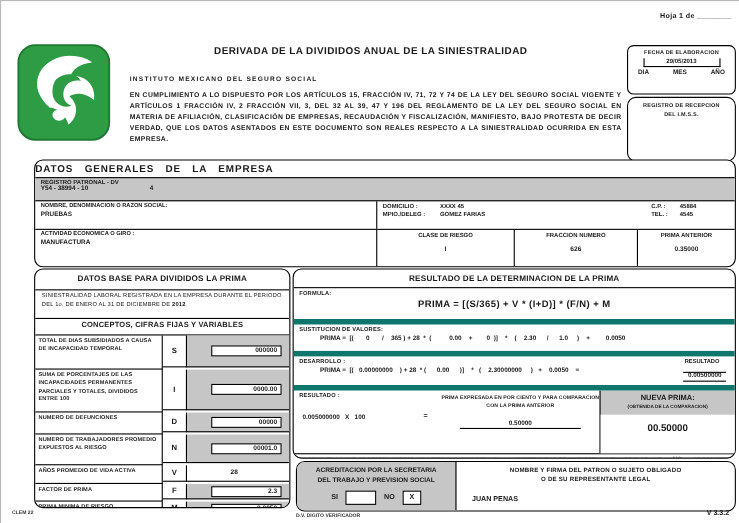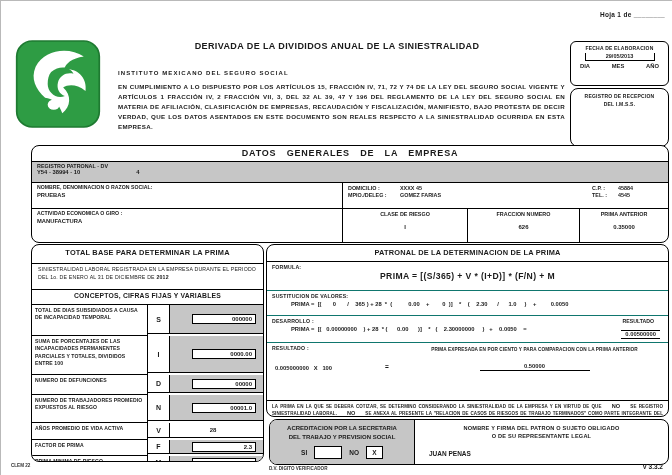--- a/index.html
+++ b/index.html
@@ -21,21 +21,21 @@
   .fechabox{top:40px;left:569px;width:97px;height:43px;border-radius:6px;}
   .fechabox .t{font-size:5px;font-weight:bold;text-align:center;margin-top:3px;letter-spacing:.2px;}
   .datefield{border-left:1px solid #000;border-right:1px solid #000;border-bottom:1px solid #000;
              width:68px;margin:2px auto 0;font-size:5.5px;font-weight:bold;text-align:center;padding-bottom:1px;}
   .dma{display:flex;justify-content:space-between;padding:2px 9px 0;font-size:5.8px;font-weight:bold;}
   .recepbox{top:87px;left:569px;width:97px;height:57px;border-radius:8px;}
   .recepbox .t{font-size:5px;font-weight:bold;text-align:center;margin-top:4px;line-height:1.5;letter-spacing:.2px;}
 
   
   .dg{top:144px;left:30px;width:636px;height:96px;border-radius:8px;overflow:hidden;}
-  .dg-title{font-size:9px;font-weight:bold;text-align:center;word-spacing:7px;letter-spacing:.8px;padding-top:2px;height:13px;}
+  .dg-title{font-size:9px;font-weight:bold;text-align:left;word-spacing:7px;letter-spacing:.8px;padding-top:2px;height:13px;}
   .dg-band{height:19px;border-top:1px solid #000;border-bottom:1px solid #000;padding:1px 5px 0;}
   .dg-band .lab{font-size:5.4px;font-weight:bold;}
   .dg-band .val{font-size:5.8px;font-weight:bold;display:flex;}
   .dg-row2{display:flex;height:25px;border-bottom:1px solid #000;}
   .dg-left{width:300px;border-right:1px solid #000;padding:1px 5px 0;}
   .dg-lab{font-size:5.2px;font-weight:bold;}
   .dg-val{font-size:5.8px;font-weight:bold;margin-top:2px;}
   .dg-right{flex:1;padding:1px 5px 0;}
   .dg-line{display:flex;font-size:5.4px;margin-top:1px;}
   .dg-line .l{font-weight:bold;width:52px;}
@@ -63,21 +63,21 @@
   .vbox{background:#fff;border:1px solid #000;width:56px;font-size:6px;font-weight:bold;text-align:right;padding:1px 3px;}
   .plain{font-size:6px;font-weight:bold;text-align:center;width:100%;}
   .r28{height:28px;} .r36{height:36px;} .r17{height:17px;} .r25{height:25px;}
   .r14{height:14px;} .r13{height:13px;}
 
   .clem{left:10px;top:462px;font-size:4.6px;font-weight:bold;color:#333;}
 
   
   .rp{top:243px;left:265px;width:401px;height:171px;border-radius:8px;overflow:hidden;}
   .rp-title{height:13px;border-bottom:1px solid #000;font-size:7.4px;font-weight:bold;text-align:center;padding-top:3px;letter-spacing:.2px;}
-  .rp-sec{border-bottom:1px solid #0f766e;position:relative;}
+  .rp-sec{border-bottom:5px solid #0f766e;position:relative;}
   .rp-lab{font-size:5.2px;font-weight:bold;padding:2px 0 0 5px;letter-spacing:.2px;}
   .formula-line{font-size:8.6px;font-weight:bold;text-align:center;letter-spacing:.4px;margin-top:1px;}
   .sust-line,.des-line{font-size:5.8px;font-weight:bold;padding-left:24px;margin-top:2px;}
   .res-word{position:absolute;top:2px;right:14px;font-size:5.2px;font-weight:bold;}
   .res-val{position:absolute;bottom:3px;right:8px;font-size:5.8px;font-weight:bold;border-bottom:1px solid #000;
            border-top:1px solid #000;padding:0 4px 1px;}
   .rp-res{display:flex;height:57px;border-bottom:1px solid #000;}
   .res-left{width:118px;position:relative;}
   .res-calc{font-size:5.8px;font-weight:bold;margin:14px 0 0 8px;}
   .res-eq{width:16px;font-size:6.5px;font-weight:bold;padding-top:20px;}
@@ -189,21 +189,21 @@
         </div>
         <div class="dg-col" style="flex:1;">
           <div class="h">PRIMA ANTERIOR</div>
           <div class="v">0.35000</div>
         </div>
       </div>
     </div>
   </div>
 
   <div class="abs rbox db">
-    <div class="db-title">TOTAL BASE PARA DETERMINAR LA PRIMA</div>
+    <div class="db-title">DATOS BASE PARA DIVIDIDOS LA PRIMA</div>
     <div class="db-periodo">
       <span>SINIESTRALIDAD LABORAL REGISTRADA EN LA EMPRESA DURANTE EL PERIODO DEL 1o. DE ENERO AL 31 DE DICIEMBRE DE</span>
       <b>2012</b>
     </div>
     <div class="db-sub">CONCEPTOS, CIFRAS FIJAS Y VARIABLES</div>
     <div class="db-grid">
 
       <div class="db-c r28">TOTAL DE DIAS SUBSIDIADOS A CAUSA DE INCAPACIDAD TEMPORAL</div>
       <div class="db-l r28">S</div>
       <div class="db-v r28 gray">
@@ -245,21 +245,21 @@
       <div class="db-v r13 gray">
         <span class="vbox">0.0050</span>
       </div>
 
     </div>
   </div>
 
   <div class="abs clem">CLEM 22</div>
 
   <div class="abs rbox rp">
-    <div class="rp-title">PATRONAL DE LA DETERMINACION DE LA PRIMA</div>
+    <div class="rp-title">RESULTADO DE LA DETERMINACION DE LA PRIMA</div>
 
     <div class="rp-sec" style="height:28px;">
       <div class="rp-lab">FORMULA:</div>
       <div class="formula-line">PRIMA = [(S/365) + V * (I+D)] * (F/N) + M</div>
     </div>
 
     <div class="rp-sec" style="height:24px;">
       <div class="rp-lab">SUSTITUCION DE VALORES:</div>
       <div class="sust-line pre">PRIMA =  [(       0       /    365 ) + 28  *  (          0.00    +        0  )]    *    (    2.30      /      1.0     )    +         0.0050</div>
     </div>
@@ -273,20 +273,25 @@
 
     <div class="rp-res">
       <div class="res-left">
         <div class="rp-lab">RESULTADO :</div>
         <div class="res-calc pre">0.005000000   X   100</div>
       </div>
       <div class="res-eq">=</div>
       <div class="res-pct">
         <div class="pct-lab">PRIMA EXPRESADA EN POR CIENTO Y PARA COMPARACION CON LA PRIMA ANTERIOR</div>
         <div class="pct-val">0.50000</div>
+      </div>
+      <div class="nueva">
+        <div class="np-t">NUEVA PRIMA:</div>
+        <div class="np-s">(OBTENIDA DE LA COMPARACION)</div>
+        <div class="np-v">00.50000</div>
       </div>
     </div>
 
     <div class="rp-legal">
       <span>LA PRIMA EN LA QUE SE DEBERA COTIZAR, SE DETERMINO CONSIDERANDO LA SINIESTRALIDAD DE LA EMPRESA Y EN VIRTUD DE QUE</span>
       <span class="ans">NO</span>
       <span>SE REGISTRO SINIESTRALIDAD LABORAL.</span>
       <span class="ans">NO</span>
       <span>SE ANEXA AL PRESENTE LA "RELACION DE CASOS DE RIESGOS DE TRABAJO TERMINADOS" COMO PARTE INTEGRANTE DEL MISMO. TAMBIEN SE CONSIDERO LA COMPARACION DE LA PRIMA RESULTANTE DE LA FORMULA EXPRESADA EN POR CIENTO, CON LA PRIMA ANTERIOR EN LA QUE SE VENIAN CUBRIENDO LAS CUOTAS AL MOMENTO DE LA REVISION. LA PRIMA PARA LA COBERTURA DE LAS CUOTAS EN EL SEGURO DE RIESGOS DE TRABAJO DETERMINADA,</span>
     </div>

